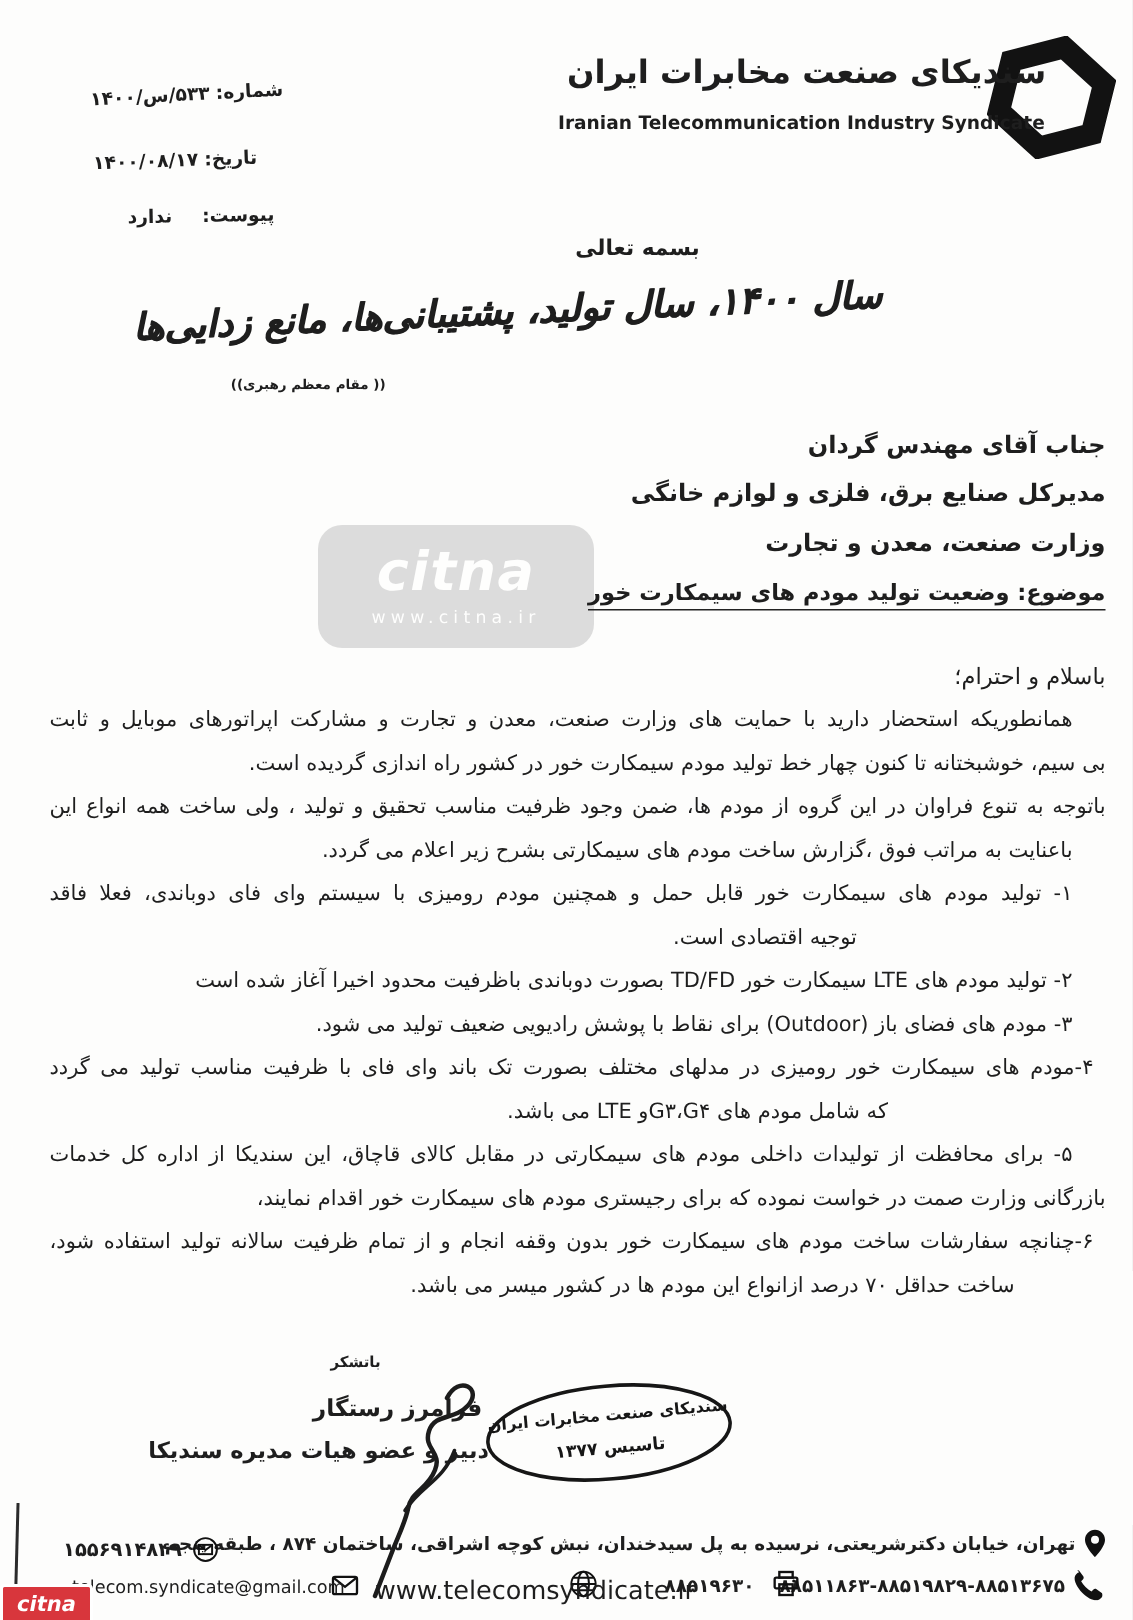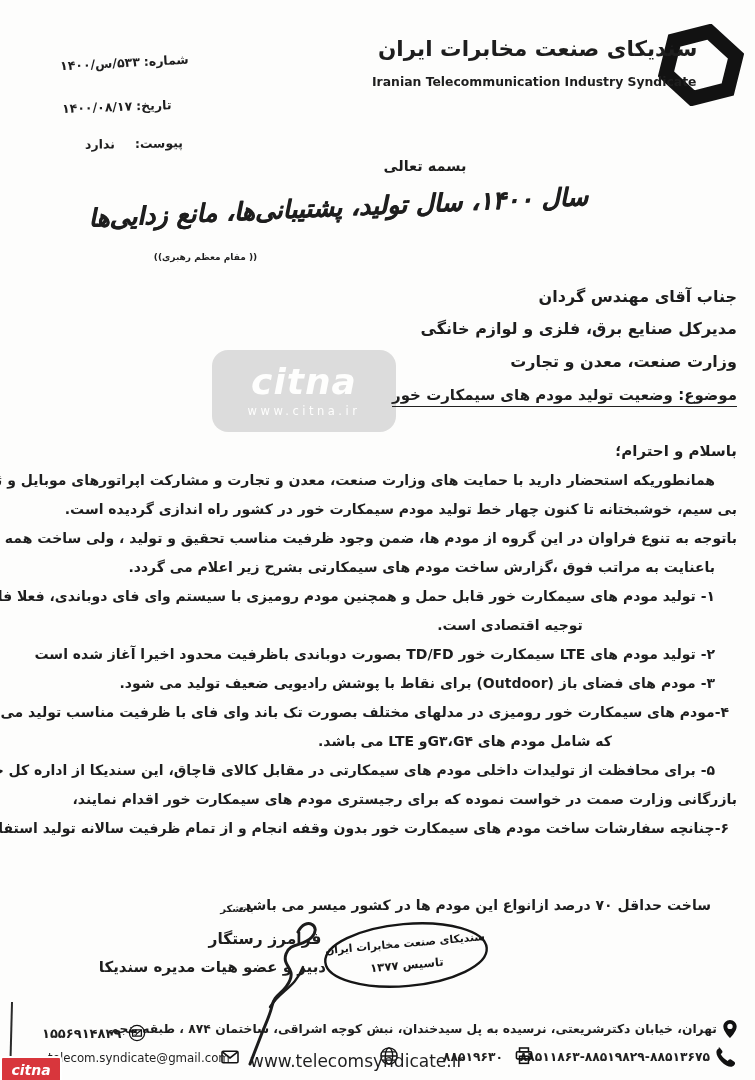--- a/index.html
+++ b/index.html
@@ -26,28 +26,28 @@
   
   .r-line{left:35px; width:702px; text-align:right; font-size:16px; font-weight:bold;}
   .subject{left:35px; width:702px; font-size:15px; font-weight:bold;}
   .subject span{border-bottom:1.6px solid #222; padding-bottom:2px;}
   
   .wm{left:212px; top:350px; width:184px; height:82px; background:#bfbfbf; opacity:0.52; border-radius:16px;
       display:flex; flex-direction:column; align-items:center; justify-content:center; z-index:0;}
   .wm-logo{color:#fff; font-size:36px; font-weight:800; letter-spacing:1px; line-height:1; font-style:italic;}
   .wm-url{color:#fff; font-size:11.5px; letter-spacing:3.5px; margin-top:4px;}
   
-  .body-block{left:33px; top:437px; width:704px; font-size:14px; font-weight:bold; direction:rtl; z-index:1;}
+  .body-block{left:33px; top:437px; width:704px; font-size:14px; font-weight:normal; direction:rtl; z-index:1;}
   .bl{height:29px; line-height:29px; white-space:nowrap; text-align:right;}
   .greet{font-size:15px;}
   .just{text-align:justify; text-align-last:justify;}
   .ind{padding-right:22px;}
   .ind-sm{padding-right:8px;}
   .cen{text-align:center; white-space:nowrap;}
-  .pl170{padding-left:170px;} .pl250{padding-left:250px;} .pl160{padding-left:160px;} .pl180{padding-left:180px;margin-top:48px;}
+  .pl170{padding-left:170px;} .pl250{padding-left:250px;} .pl160{padding-left:160px;} .pl180{padding-left:180px;}
   
   .thanks{left:195px; top:903px; width:84px; text-align:center; font-size:10px; font-weight:bold; z-index:2;}
   .sig-name{left:195px; top:930px; width:140px; text-align:center; font-size:15.5px; font-weight:bold; z-index:2;}
   .sig-title{left:118px; top:958px; width:208px; text-align:center; font-size:15px; font-weight:bold; z-index:2;}
   .sig-scribble{left:240px; top:910px; width:92px; height:158px; z-index:5;}
   .stamp{left:320px; top:919px; width:172px; height:72px; transform:rotate(-5deg); z-index:2;}
   
   .ft{font-weight:bold;}
   .pin{left:720px; top:1019px; width:20px; height:20px;}
   .address{left:230px; top:1022px; width:487px; text-align:right; font-size:12.3px; direction:rtl;}

